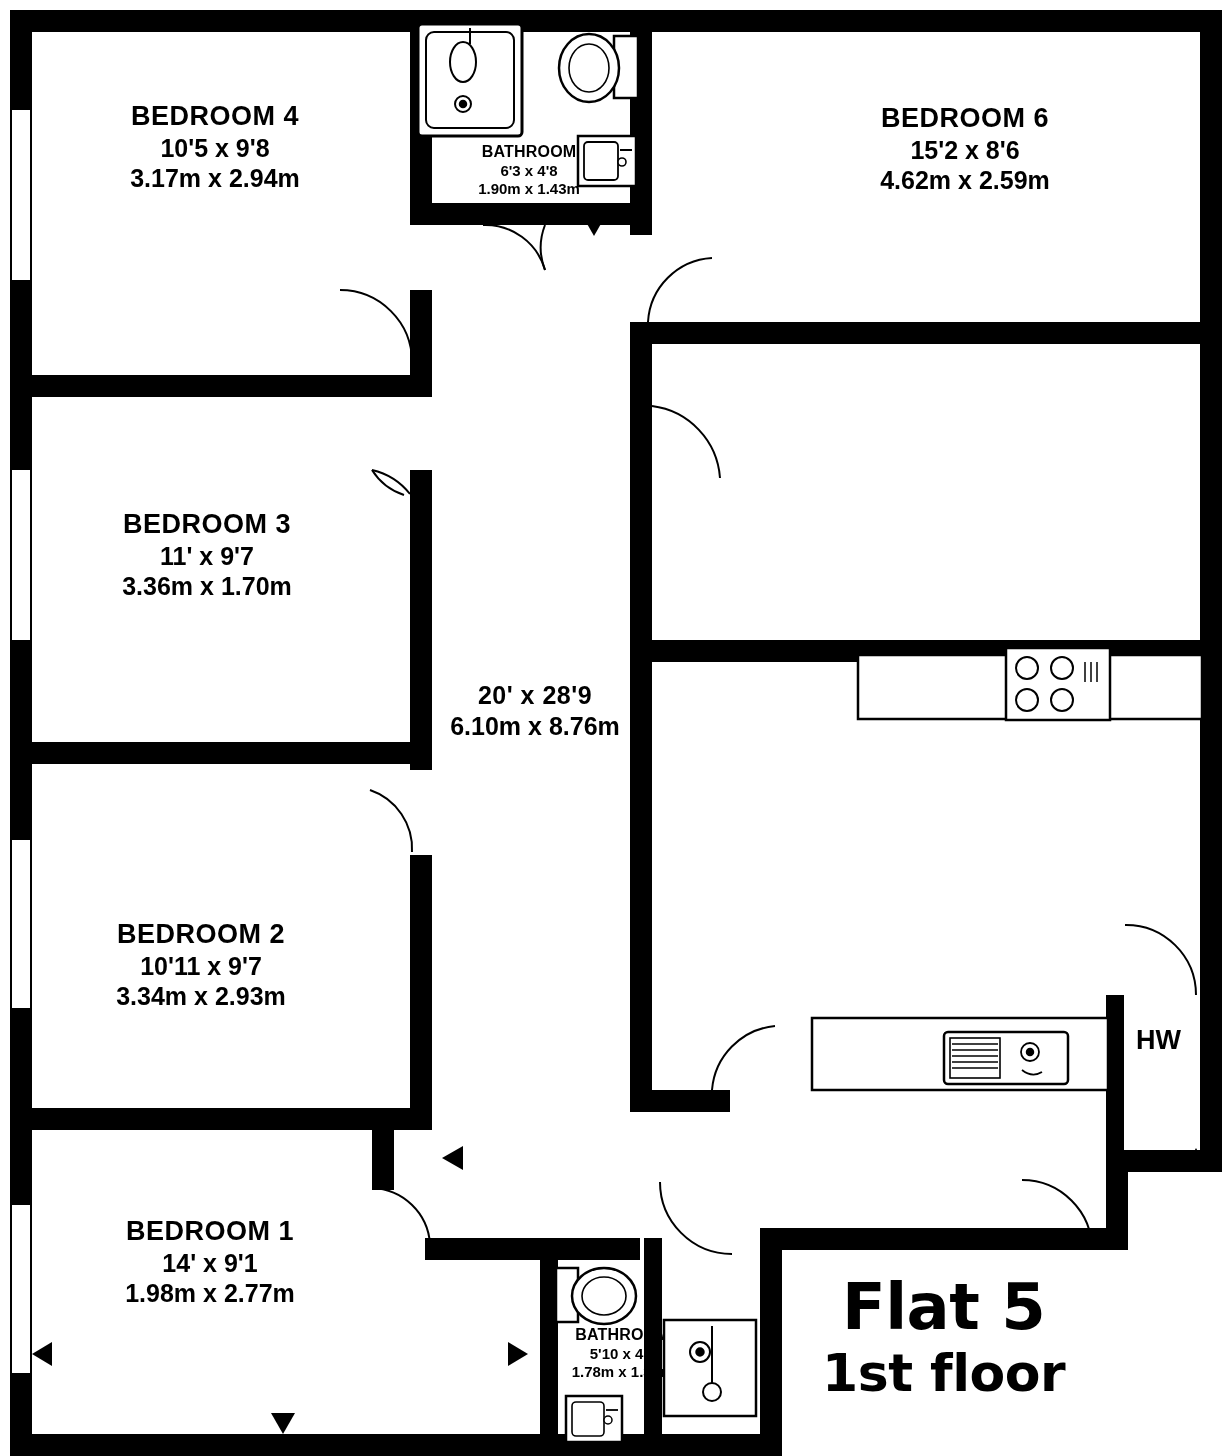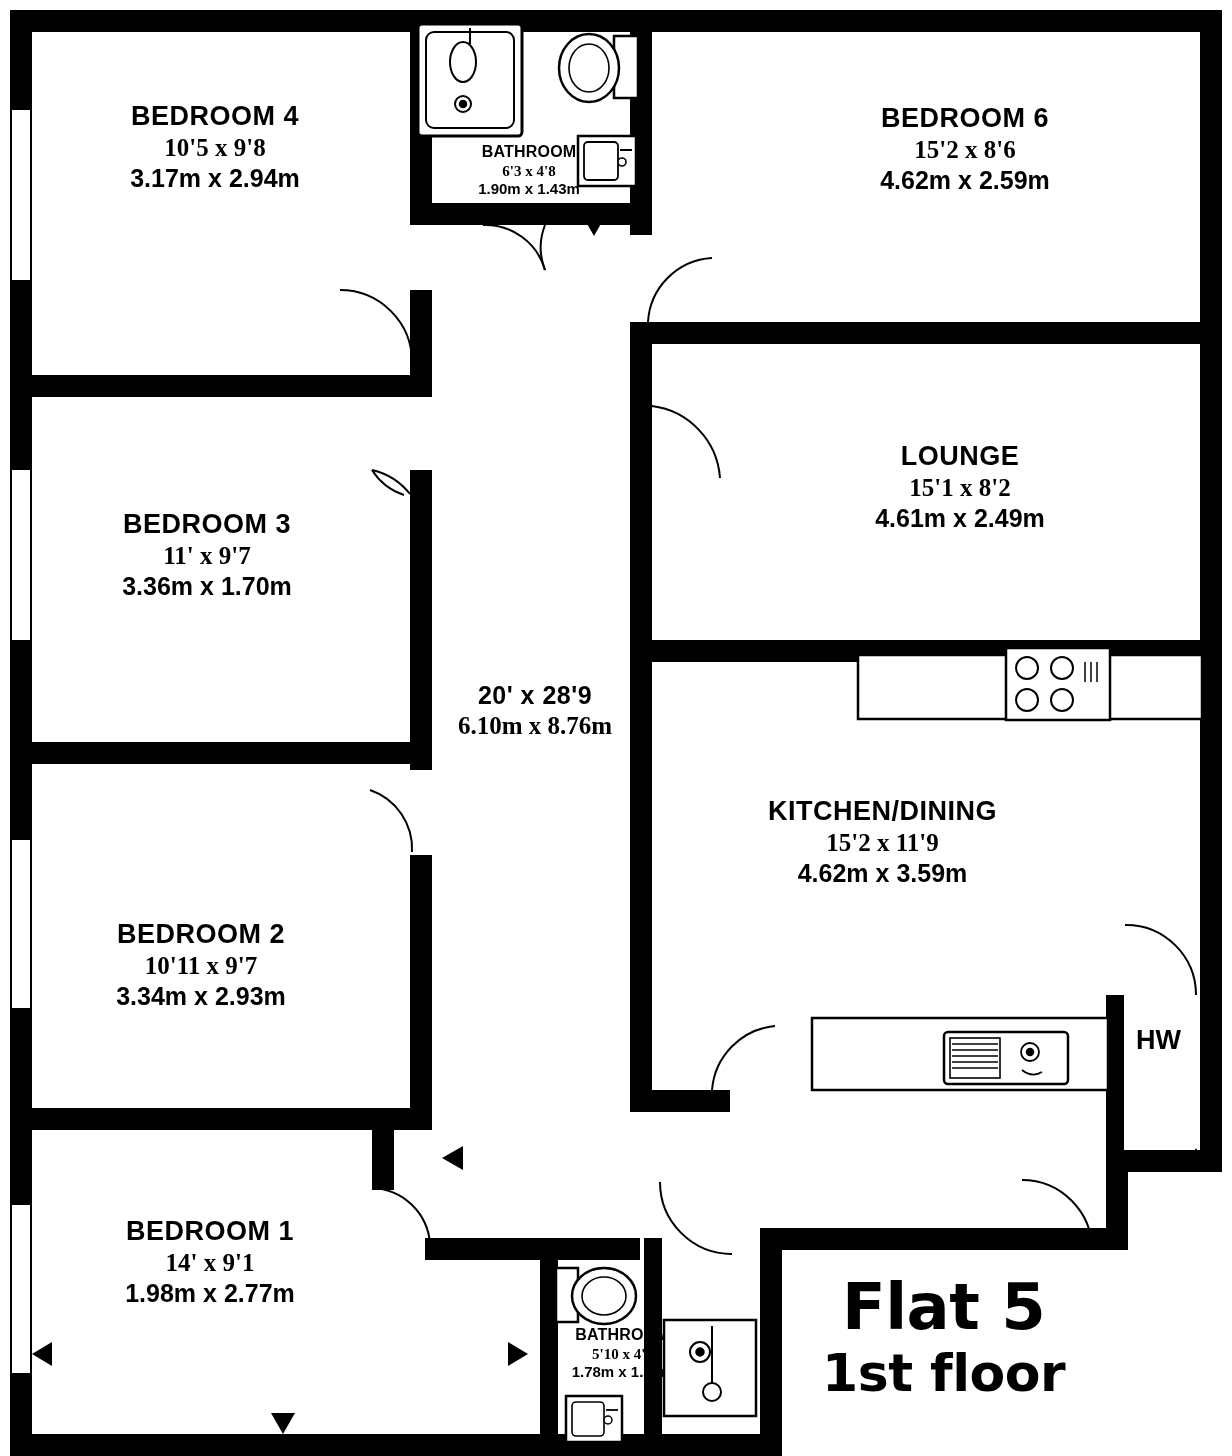--- a/index.html
+++ b/index.html
@@ -30,21 +30,21 @@
   }
   .label {
     position: absolute;
     text-align: center;
     color: #000000;
     font-weight: bold;
     line-height: 1.22;
     white-space: nowrap;
   }
   .label .ln1 { font-size: 27px; letter-spacing: 0.5px; }
-  .label .ln2 { font-size: 25px; font-family: Liberation Serif, serif; }
+  .label .ln2 { font-size: 25px; }
   .label .ln3 { font-size: 25px; }
   .label.small .ln1 { font-size: 16px; letter-spacing: 0.2px; }
   .label.small .ln2 { font-size: 15px; font-weight: bold; text-align: center; }
   .label.small .ln3 { font-size: 15px; font-weight: bold; }
   .label.overall .ln1 { font-size: 25px; font-weight: bold; }
   .label.overall .ln2 { font-size: 25px; font-weight: bold; }
   .hw-label {
     position: absolute;
     font-size: 27px;
     font-weight: bold;
@@ -141,31 +141,21 @@
     <div class="ln2">15'2 x 8'6</div>
     <div class="ln3">4.62m x 2.59m</div>
   </div>
 
   <div class="label" style="left:52px; top:508px; width:310px;">
     <div class="ln1">BEDROOM 3</div>
     <div class="ln2">11' x 9'7</div>
     <div class="ln3">3.36m x 1.70m</div>
   </div>
 
-  <div class="label" style="left:805px; top:440px; width:310px;">
-    <div class="ln1">LOUNGE</div>
-    <div class="ln2">15'1 x 8'2</div>
-    <div class="ln3">4.61m x 2.49m</div>
-  </div>
-
-  <div class="label" style="left:725px; top:795px; width:315px;">
-    <div class="ln1">KITCHEN/DINING</div>
-    <div class="ln2">15'2 x 11'9</div>
-    <div class="ln3">4.62m x 3.59m</div>
-  </div>
+
 
   <div class="label" style="left:46px; top:910px; width:310px;margin-top:8px;">
     <div class="ln1">BEDROOM 2</div>
     <div class="ln2">10'11 x 9'7</div>
     <div class="ln3">3.34m x 2.93m</div>
   </div>
 
   <div class="label" style="left:55px; top:1215px; width:310px;">
     <div class="ln1">BEDROOM 1</div>
     <div class="ln2">14' x 9'1</div>

